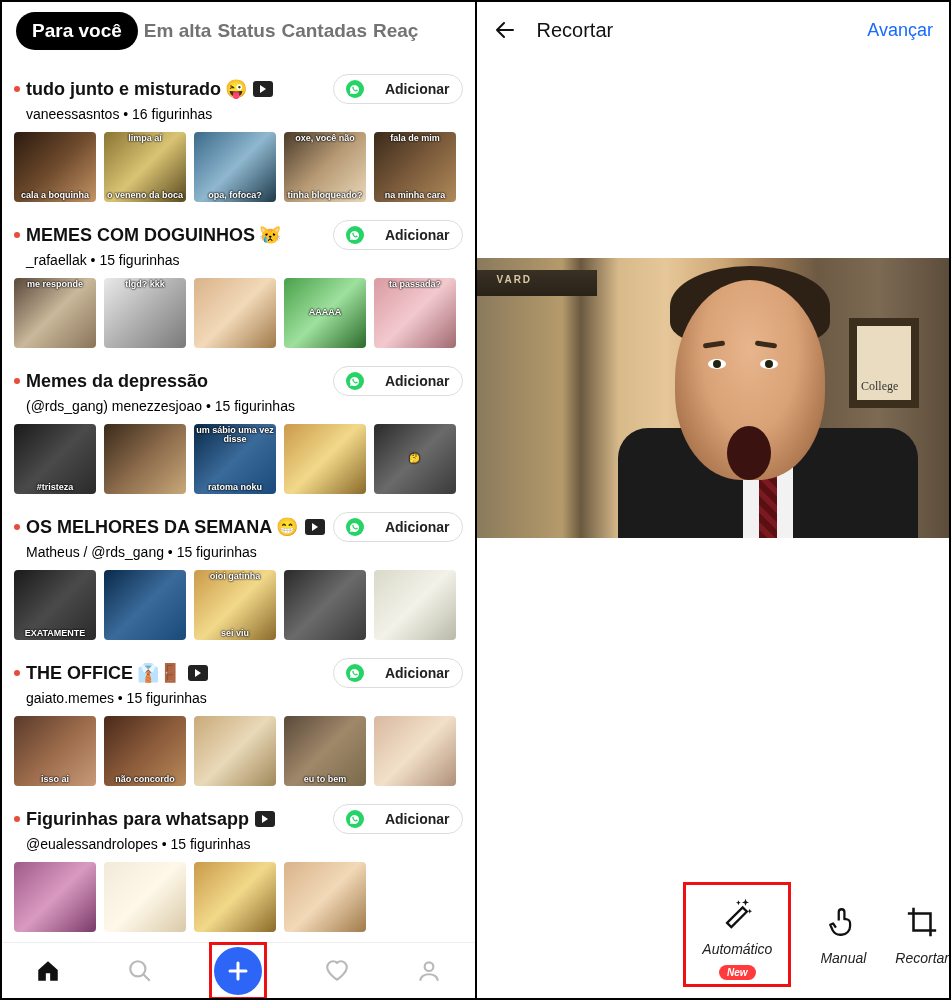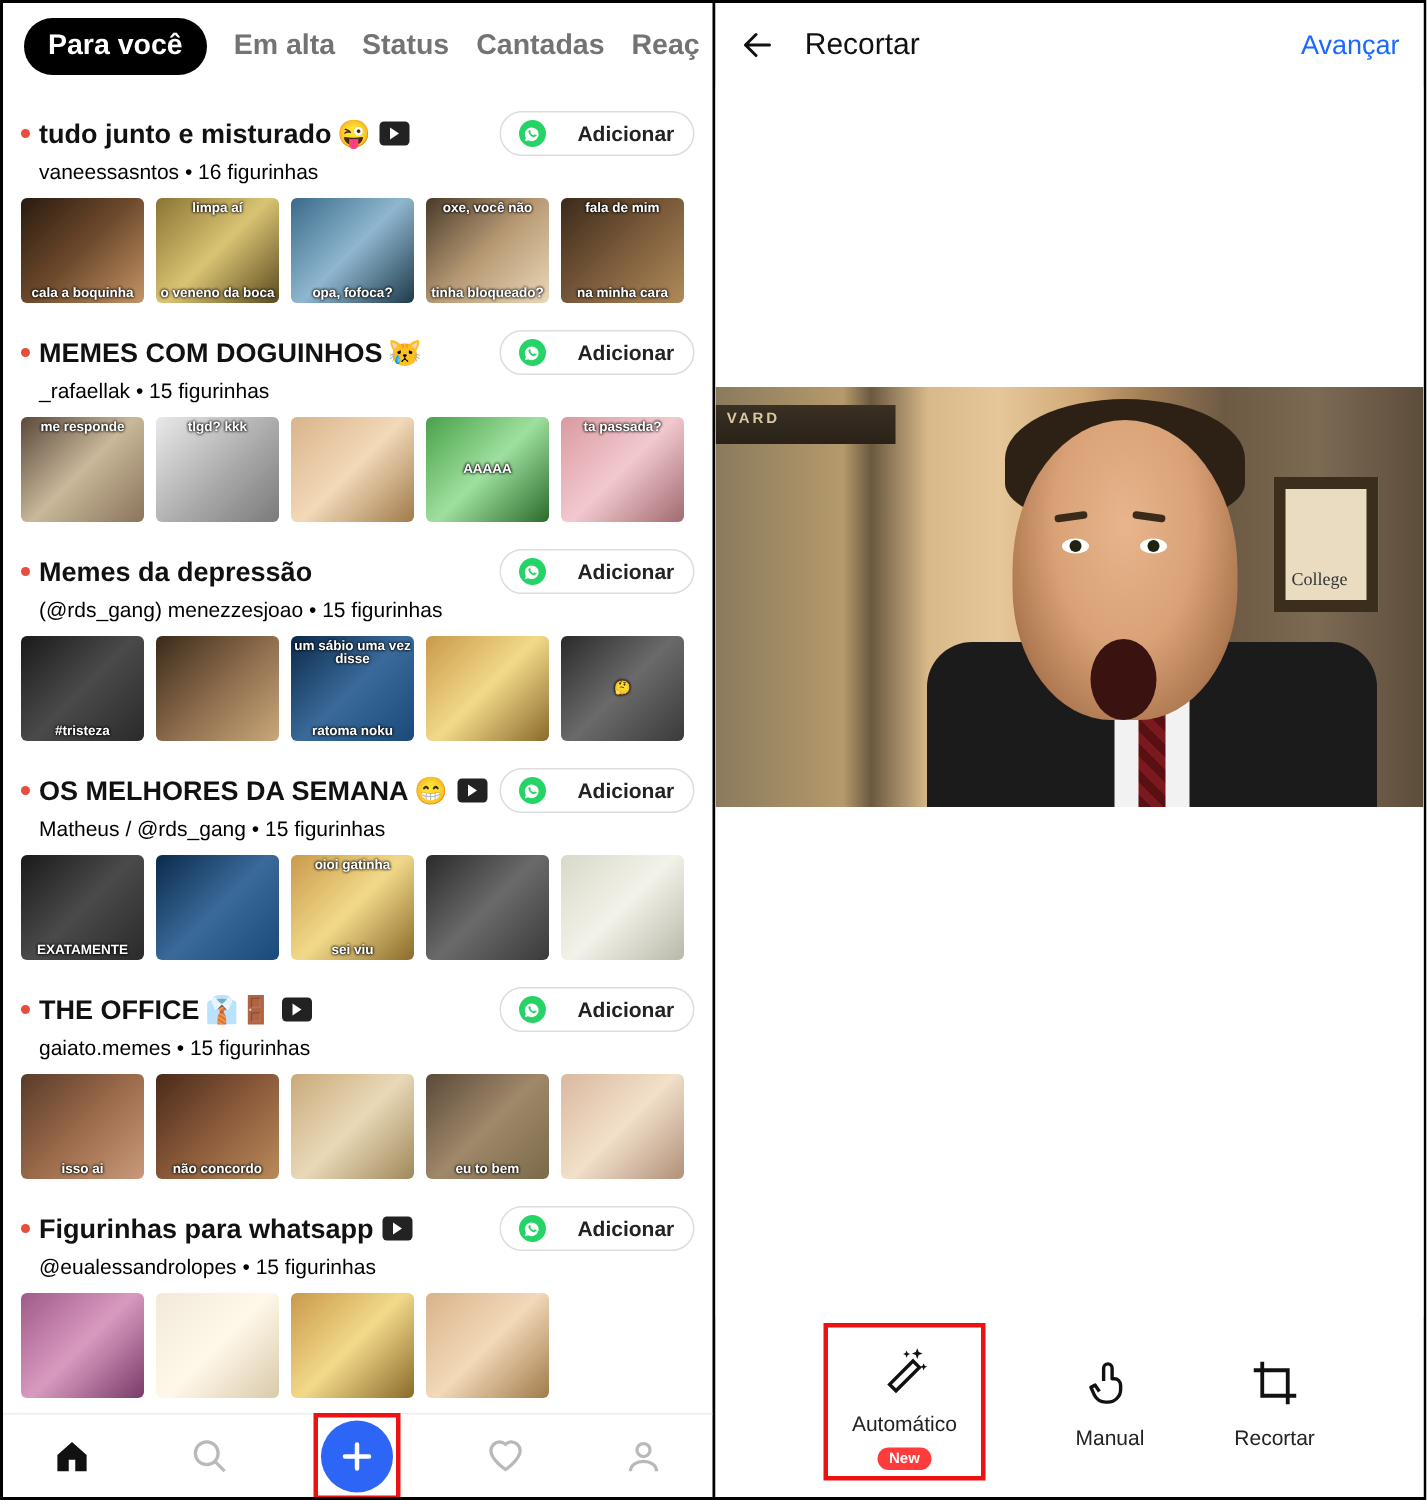--- a/index.html
+++ b/index.html
@@ -2,21 +2,21 @@
 <html><head>
 <meta charset="utf-8">
 <style>
   * { box-sizing: border-box; margin: 0; padding: 0; }
   body { font-family: -apple-system, Helvetica, Arial, sans-serif; background: #fff; }
   .container { display: flex; width: 951px; height: 1000px; border: 2px solid #000; }
   .pane { flex: 1; position: relative; background: #fff; display: flex; flex-direction: column; overflow: hidden; }
   .pane-left { border-right: 2px solid #000; }
 
   
-  .tabs { display: flex; gap: 18px; padding: 10px 14px 6px; align-items: center; text-align: center; }
+  .tabs { display: flex; gap: 6px; padding: 10px 14px 6px; align-items: center; text-align: center; }
   .tab { color: #737373; font-size: 19px; font-weight: 700; white-space: nowrap; cursor: pointer; }
   .tab.active { background: #000; color: #fff; padding: 8px 16px; border-radius: 20px; font-weight: 600; }
 
   .packs { flex: 1; overflow: hidden; padding: 0 12px; }
   .pack { margin-top: 18px; }
   .pack-header { display: flex; align-items: center; }
   .dot { width: 6px; height: 6px; background: #e74c3c; border-radius: 50%; margin-right: 6px; }
   .pack-title { font-size: 18px; font-weight: 700; color: #111; display: flex; align-items: center; gap: 4px; }
   .pack-emoji { font-size: 18px; }
   .pack-sub { color: #000000; font-size: 14px; margin-top: 2px; margin-left: 12px; }
@@ -41,36 +41,36 @@
 
   
   .top-bar { height: 56px; display: flex; align-items: center; padding: 0 16px; gap: 20px; }
   .back-arrow { width: 24px; height: 24px; cursor: pointer; }
   .top-title { font-size: 20px; font-weight: 500; color: #111; }
   .advance { margin-left: auto; color: #1769ff; font-size: 18px; font-weight: 500; cursor: pointer; }
 
   .image-area { flex: 1; display: flex; align-items: center; justify-content: center; background: #fff; }
   .crop-img { width: 100%; height: 280px; background: linear-gradient(90deg, #8a7a5c 0%, #b59a6b 18%, #6a5940 22%, #d7b98a 30%, #e6c799 40%, #cfa877 52%, #a57f56 60%, #6d5a44 72%, #7c6a53 85%, #5c4d3b 100%); position: relative; margin-top: -140px; overflow:hidden; }
   .frame-band { position:absolute; left:0; top:12px; width:120px; height:26px; background:linear-gradient(#3a3024,#2a2218); }
-  .frame-text { position:absolute; left:8px; top:16px; font-size:10px; color:#d9c9a3; letter-spacing:2px; font-weight:700; }
+  .frame-text { position:absolute; left:20px; top:16px; font-size:10px; color:#d9c9a3; letter-spacing:2px; font-weight:700; }
   .head { position: absolute; left: 42%; top: 8%; width: 150px; height: 200px; background: radial-gradient(ellipse at 50% 35%, #e8b58c 0%, #d9a176 45%, #b07a52 75%, #7a4f30 100%); border-radius: 50% 50% 44% 44%; }
   .hair { position: absolute; left: 41%; top: 3%; width: 160px; height: 80px; background: #2d2116; border-radius: 50% 50% 30% 30%; }
   .mouth { position: absolute; left: 53%; top: 60%; width: 44px; height: 54px; background: #3a1210; border-radius: 50%; }
   .eye { position:absolute; width:18px; height:10px; background:#fff; border-radius:50%; top:36%; }
   .eye.l { left:49%; } .eye.r { left:60%; }
   .pupil { position:absolute; width:8px; height:8px; background:#221; border-radius:50%; top:1px; left:5px; }
   .brow { position:absolute; width:22px; height:5px; background:#3a2a1a; border-radius:3px; top:30%; }
   .brow.l { left:48%; transform:rotate(-8deg);} .brow.r { left:59%; transform:rotate(8deg);}
   .suit { position:absolute; left:30%; bottom:0; width:300px; height:110px; background:#1b1b1b; border-radius:30px 30px 0 0; }
   .collar { position:absolute; left:50%; bottom:0; width:50px; height:90px; background:#f2f2f2; transform:translateX(-50%); }
   .tie { position:absolute; left:50%; bottom:0; width:18px; height:70px; background:repeating-linear-gradient(45deg,#5a0f12 0 6px,#7a1a1e 6px 12px); transform:translateX(-50%); }
   .right-frame { position:absolute; right:30px; top:60px; width:70px; height:90px; border:8px solid #3b2e1d; background:#e9dcc0; }
   .right-frame::after { content:"College"; position:absolute; bottom:6px; left:4px; font-family: cursive; font-size:12px; color:#333; }
 
-  .tools { height: 120px; display: flex; align-items: center; justify-content: center; gap: 60px; padding-bottom: 8px; }
+  .tools { height: 120px; display: flex; align-items: center; justify-content: flex-end; gap: 29px; padding-bottom: 8px; font-style: italic; }
   .tool { display: flex; flex-direction: column; align-items: center; gap: 8px; cursor: pointer; }
   .tool-icon { width: 40px; height: 40px; display: flex; align-items: center; justify-content: center; }
   .tool-label { font-size: 14px; color: #222; }
   .tool.highlight { border: 3px solid #e11; padding: 8px 16px 4px; }
   .new-badge { background: #ff3b3b; color: #fff; font-size: 10px; padding: 2px 8px; border-radius: 10px; font-weight:700; }
 
   
   .p1{background:linear-gradient(135deg,#2b1a0f,#6e4a2c,#c49466);}
   .p2{background:linear-gradient(135deg,#8a7434,#d9c373,#5a4a1f);}
   .p3{background:linear-gradient(135deg,#3a6a8a,#8fb7cf,#1e3a4a);}

